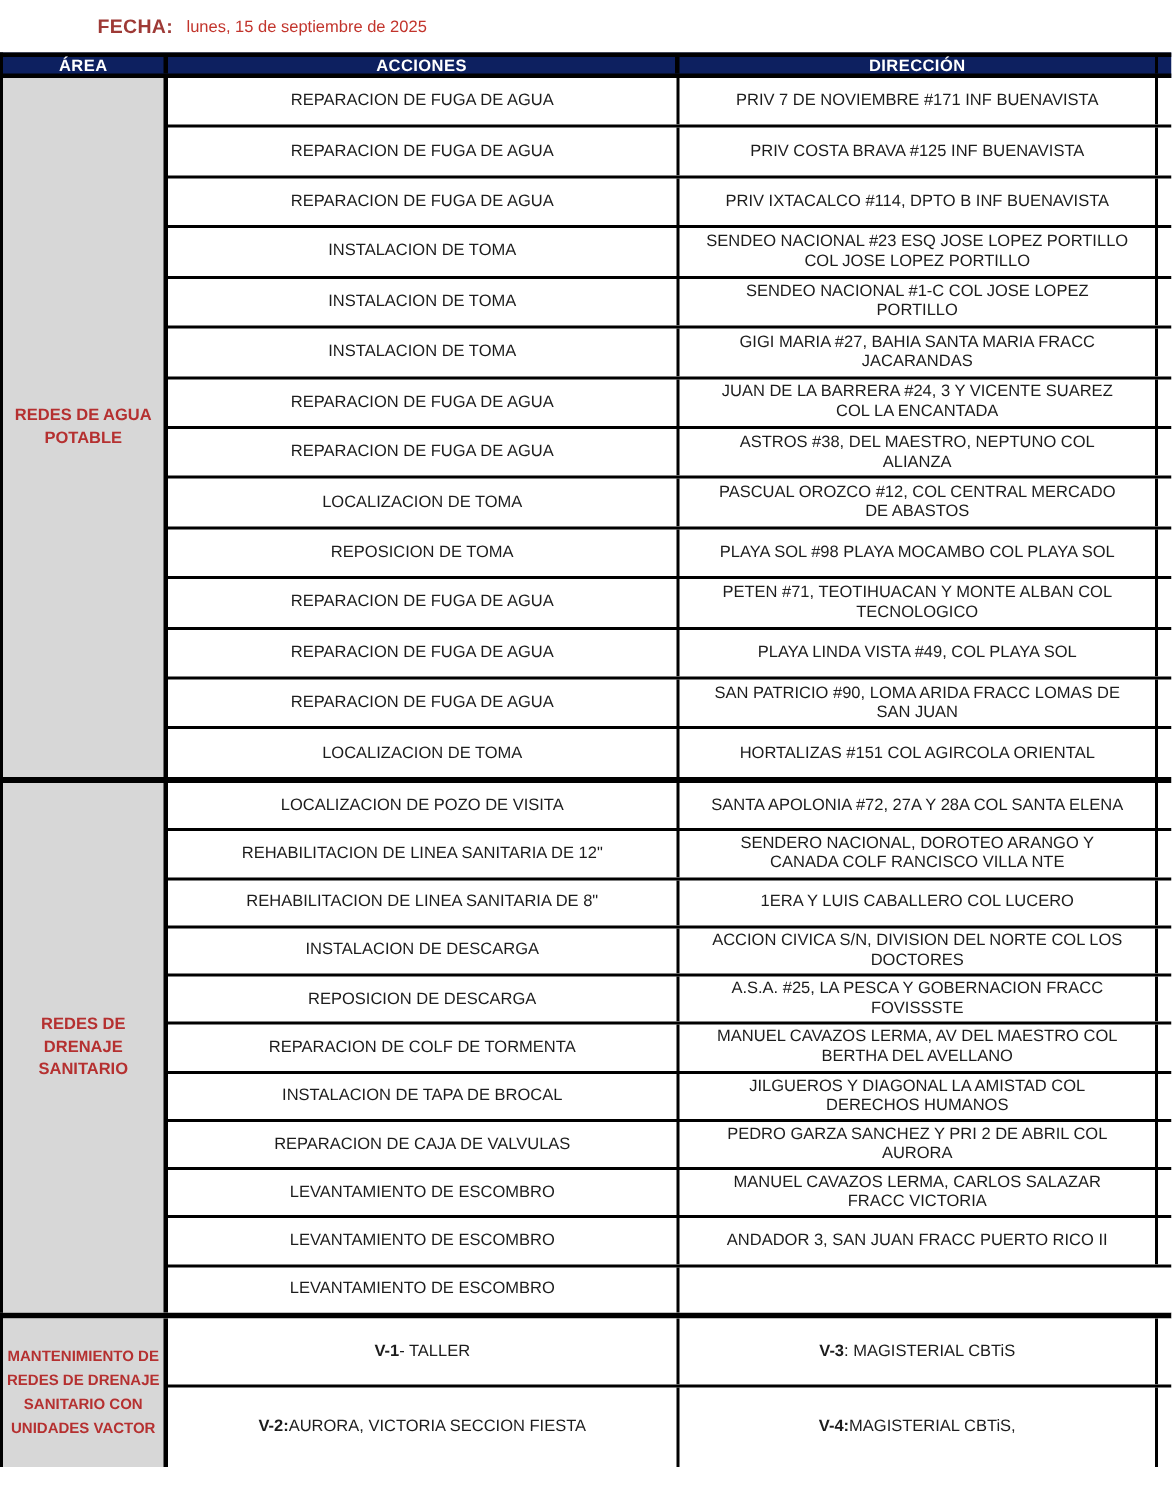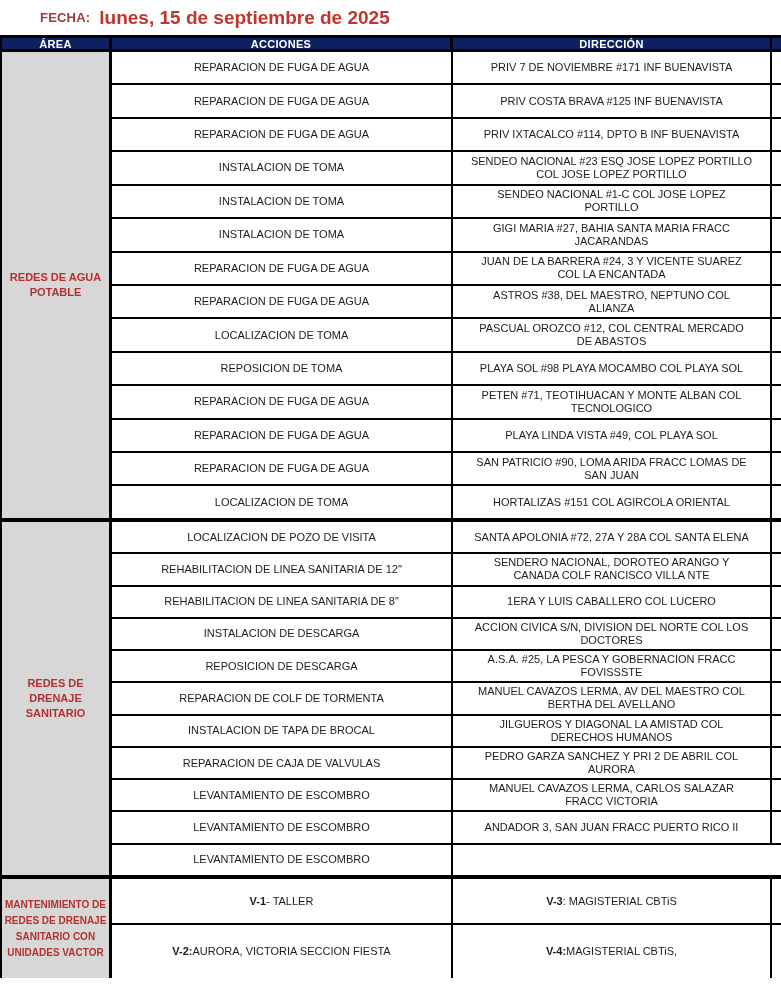--- a/index.html
+++ b/index.html
@@ -7,23 +7,23 @@
     width:781px; height:996px; overflow:hidden;
     background:#ffffff;
     font-family:"Liberation Sans", sans-serif;
     --header-bg:#0d2060; --header-text:#ffffff;
     --area-bg:#d7d7d7; --area-text:#b53030;
     --fecha-label:#9e3a36; --fecha-value:#c2342c;
     --border:#000000; --body-text:#1c1c1c;
   }
   .page { width:781px; height:996px; position:relative; }
 
-  .fecha-row { height:35px; display:flex; align-items:center; padding-left:40px; box-sizing:border-box; }
+  .fecha-row { height:35px; display:flex; align-items:center; padding-left:65px; box-sizing:border-box; }
   .fecha-label { font-size:13px; font-weight:bold; color:var(--fecha-label); margin-right:9px; letter-spacing:.2px; }
-  .fecha-value { font-size:19px; font-weight:bold; color:var(--fecha-value); }
+  .fecha-value { font-size:11px; font-weight:normal; color:var(--fecha-value); }
 
   .grid-header {
     display:flex; height:17px; box-sizing:border-box;
     background:var(--header-bg);
     border-top:3px solid var(--border);
     border-bottom:3px solid var(--border);
     border-left:2px solid var(--border);
   }
   .th {
     color:var(--header-text); font-weight:bold; font-size:11px; letter-spacing:.3px;

